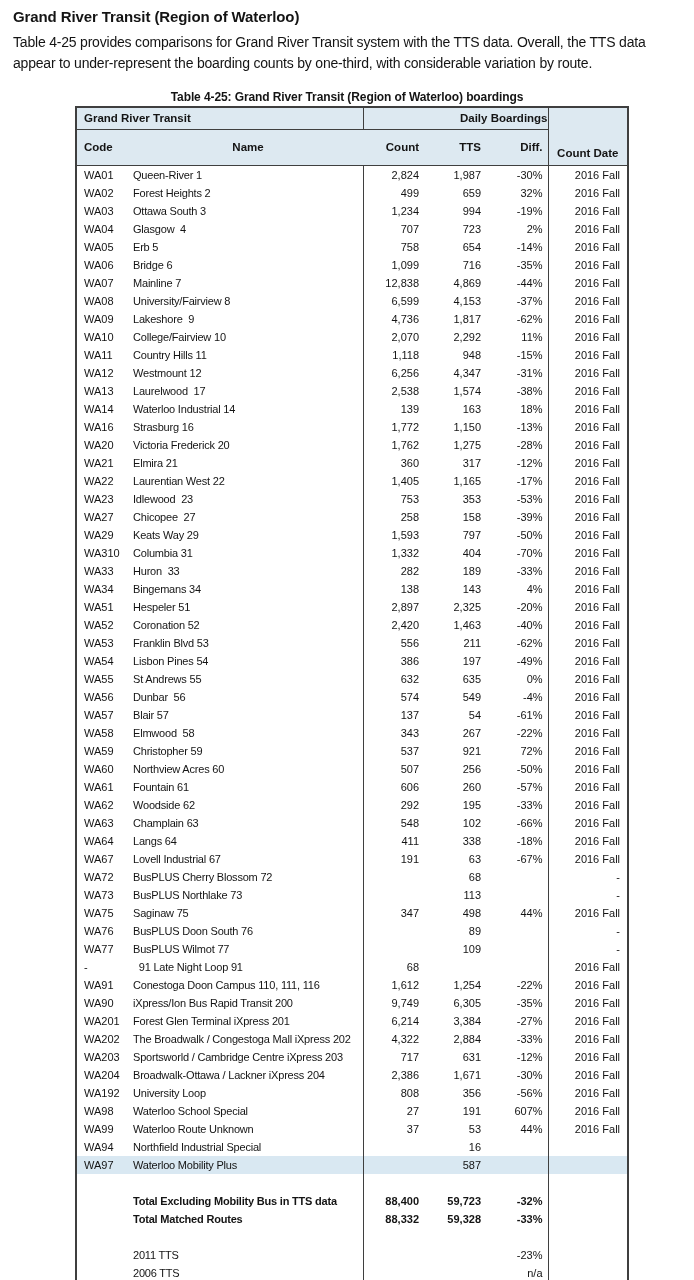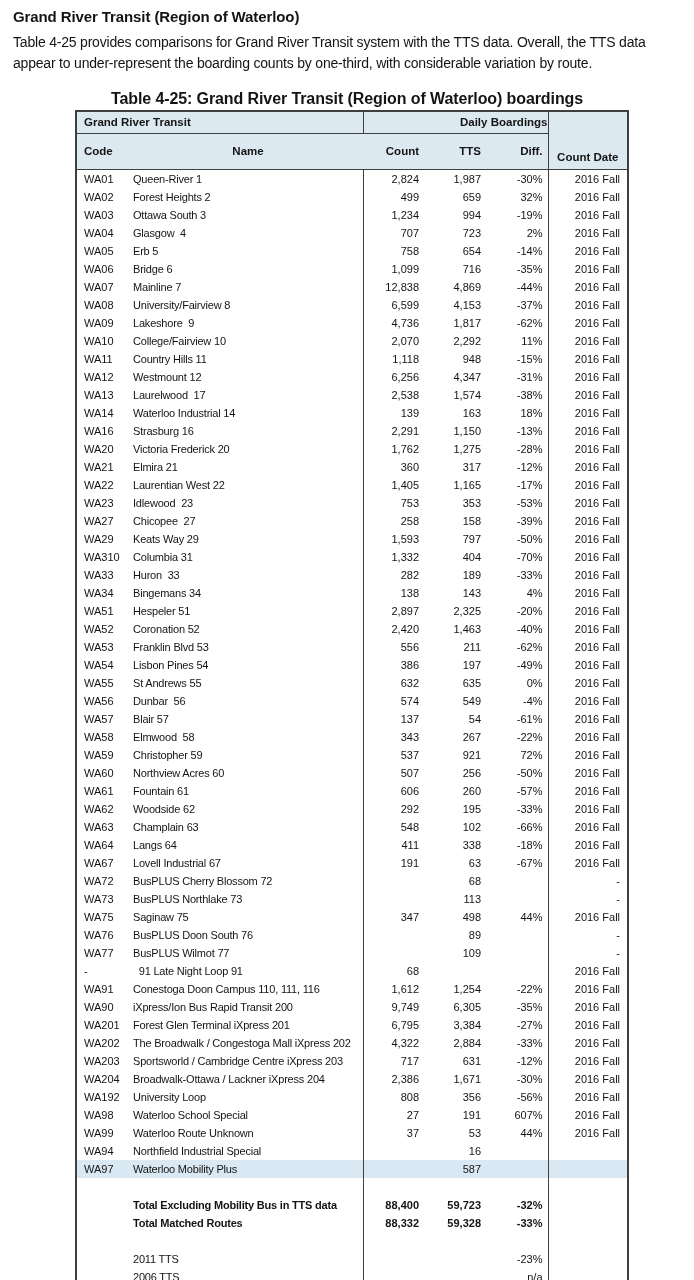--- a/index.html
+++ b/index.html
@@ -17,21 +17,21 @@
     color:var(--text);
   }
   .doc{padding:6px 13px 0 13px;}
   .heading{
     font-size:15px;font-weight:bold;margin:2px 0 7px 0;letter-spacing:-0.1px;
   }
   .intro{
     font-size:14px;line-height:21px;margin:0;width:672px;letter-spacing:-0.2px;
   }
   .caption{
-    font-size:16px;font-weight:bold;text-align:center;margin:16px 0 2px 0;letter-spacing:-0.1px;
+    font-size:12px;font-weight:bold;text-align:center;margin:16px 0 2px 0;letter-spacing:-0.1px;
   }
   table.grt{
     border-collapse:collapse;table-layout:fixed;width:552px;
     margin-left:62px;border:2px solid var(--border-dark);
   }
   col.w-code{width:48px;} col.w-name{width:239px;} col.w-count{width:61px;}
   col.w-tts{width:62px;} col.w-diff{width:62px;} col.w-date{width:80px;}
   th,td{
     padding:0;font-size:11px;height:18px;line-height:18px;
     overflow:hidden;white-space:nowrap;vertical-align:middle;
@@ -197,21 +197,21 @@
     <td class="c-code">WA14</td>
     <td class="c-name">Waterloo Industrial 14</td>
     <td class="c-count">139</td>
     <td class="c-tts">163</td>
     <td class="c-diff">18%</td>
     <td class="c-date">2016 Fall</td>
   </tr>
         <tr>
     <td class="c-code">WA16</td>
     <td class="c-name">Strasburg 16</td>
-    <td class="c-count">2,291</td>
+    <td class="c-count">1,772</td>
     <td class="c-tts">1,150</td>
     <td class="c-diff">-13%</td>
     <td class="c-date">2016 Fall</td>
   </tr>
         <tr>
     <td class="c-code">WA20</td>
     <td class="c-name">Victoria Frederick 20</td>
     <td class="c-count">1,762</td>
     <td class="c-tts">1,275</td>
     <td class="c-diff">-28%</td>
@@ -461,21 +461,21 @@
     <td class="c-code">WA90</td>
     <td class="c-name">iXpress/Ion Bus Rapid Transit 200</td>
     <td class="c-count">9,749</td>
     <td class="c-tts">6,305</td>
     <td class="c-diff">-35%</td>
     <td class="c-date">2016 Fall</td>
   </tr>
         <tr>
     <td class="c-code">WA201</td>
     <td class="c-name">Forest Glen Terminal iXpress 201</td>
-    <td class="c-count">6,795</td>
+    <td class="c-count">6,214</td>
     <td class="c-tts">3,384</td>
     <td class="c-diff">-27%</td>
     <td class="c-date">2016 Fall</td>
   </tr>
         <tr>
     <td class="c-code">WA202</td>
     <td class="c-name">The Broadwalk / Congestoga Mall iXpress 202</td>
     <td class="c-count">4,322</td>
     <td class="c-tts">2,884</td>
     <td class="c-diff">-33%</td>

